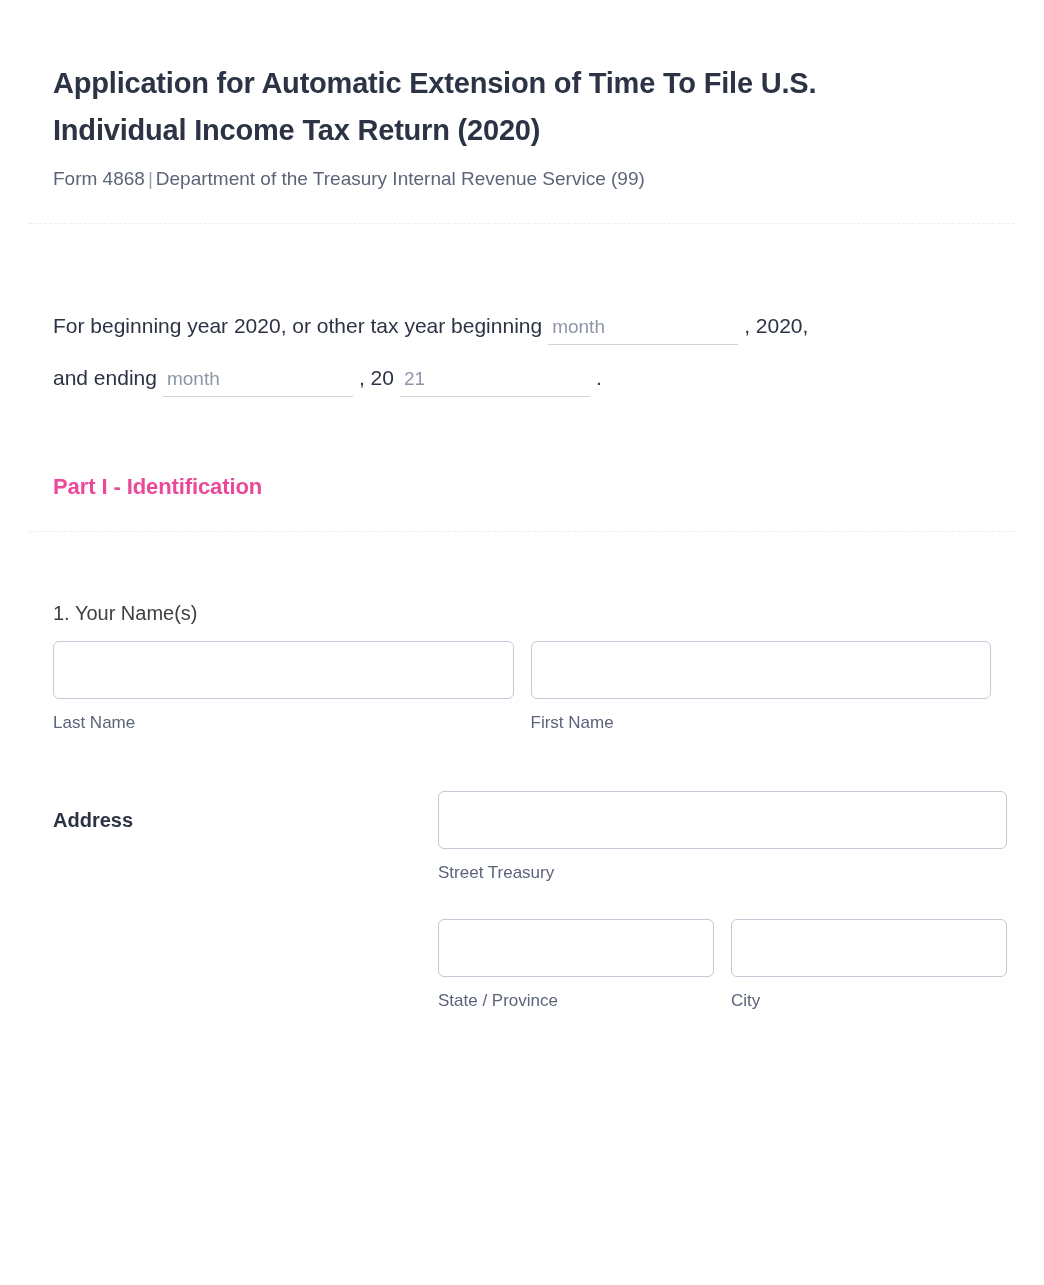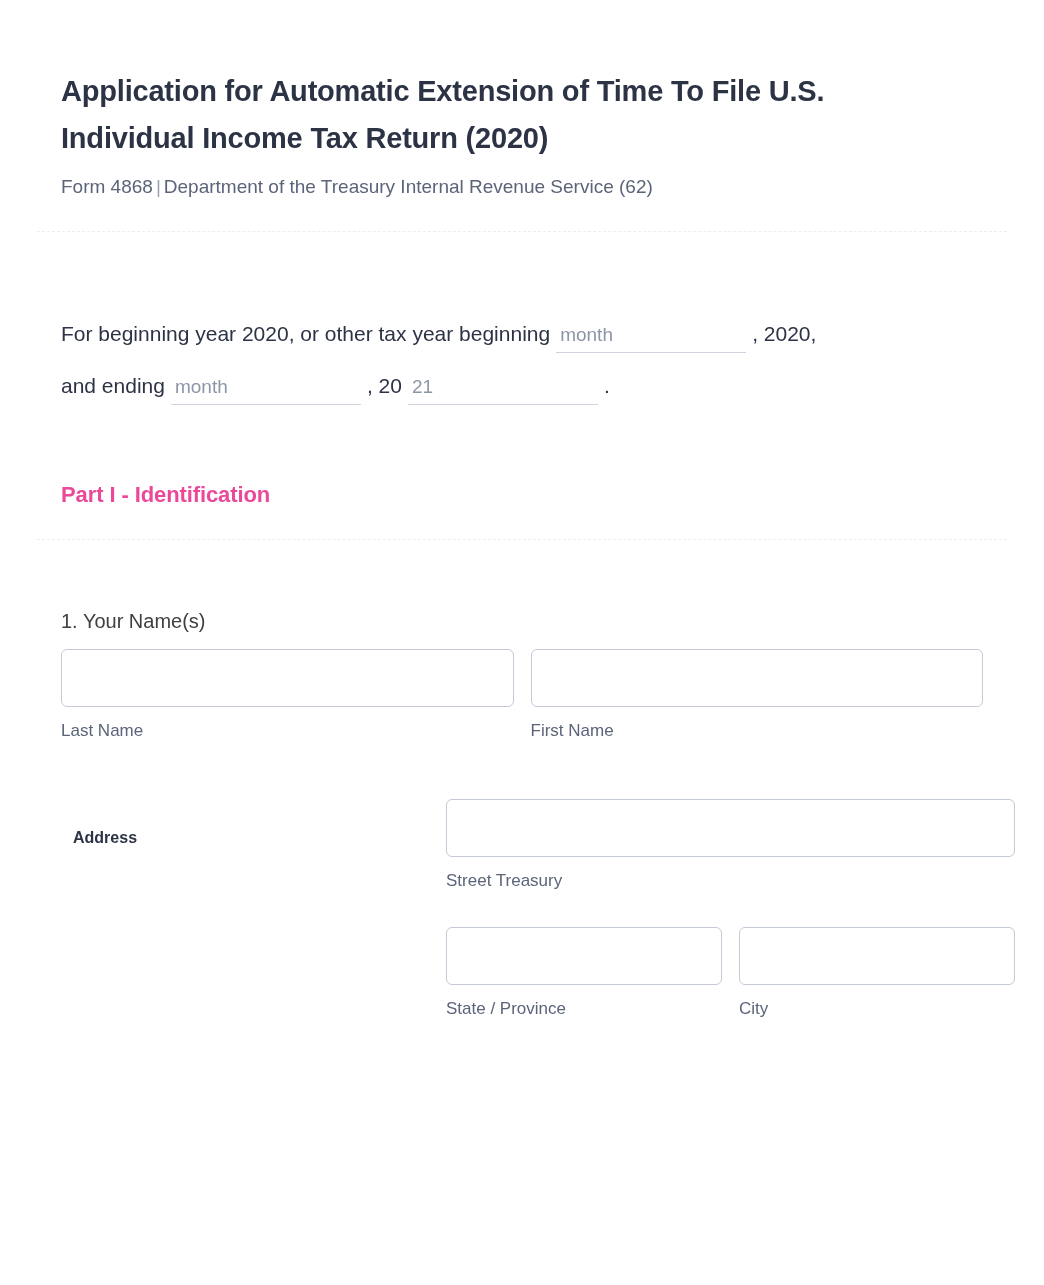--- a/index.html
+++ b/index.html
@@ -13,21 +13,21 @@
     min-height: 1285px;
     font-family: "Liberation Sans", sans-serif;
     color: #2c3345;
     -webkit-font-smoothing: antialiased;
   }
 
   .page {
     position: relative;
     width: 1044px;
     min-height: 1285px;
-    padding: 16px;
+    padding: 8px;
     overflow: hidden;
   }
 
   
   .form-header {
     padding: 52px 45px 0 45px;
   }
   .form-title {
     font-size: 29px;
     font-weight: bold;
@@ -148,42 +148,42 @@
     padding: 58px 45px 0 45px;
     display: flex;
     align-items: flex-start;
   }
   .address-label-col {
     width: 385px;
     flex: 0 0 385px;
     padding-top: 18px;
   }
   .address-label {
-    font-size: 16px;
+    font-size: 20px;
     font-weight: bold;
     color: #2c3345;
-    margin: 12px;
+    margin: 0;
   }
   .address-fields-col {
     flex: 1 1 auto;
     width: 569px;
   }
   .addr-group { margin-bottom: 36px; }
   .addr-group:last-child { margin-bottom: 0; }
   .addr-wide { width: 569px; }
 </style>
 </head>
 <body>
 
 <div class="page">
 
   <div class="form-header">
     <h1 class="form-title">Application for Automatic Extension of Time To File U.S. Individual Income Tax Return (2020)</h1>
     <div class="form-subtitle">
-      <span>Form 4868</span><span class="sep">|</span><span>Department of the Treasury Internal Revenue Service (62)</span>
+      <span>Form 4868</span><span class="sep">|</span><span>Department of the Treasury Internal Revenue Service (99)</span>
     </div>
   </div>
 
   <div class="divider"></div>
 
   <div class="tax-year-block">
 
     <div class="tax-line">
       <span class="txt">For beginning year 2020, or other tax year beginning</span><input class="underline-input ui-month-begin" type="text" placeholder="month" style=""><span class="txt">, 2020,</span>
     </div>

